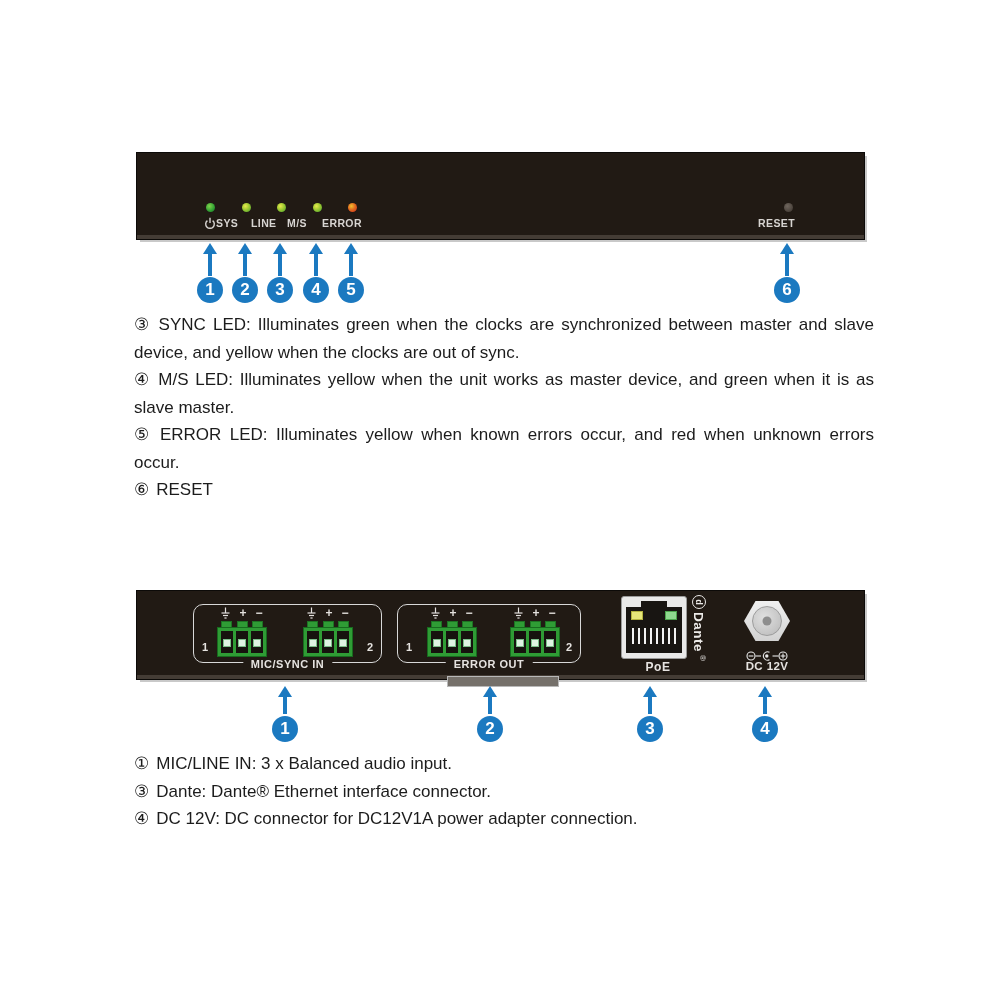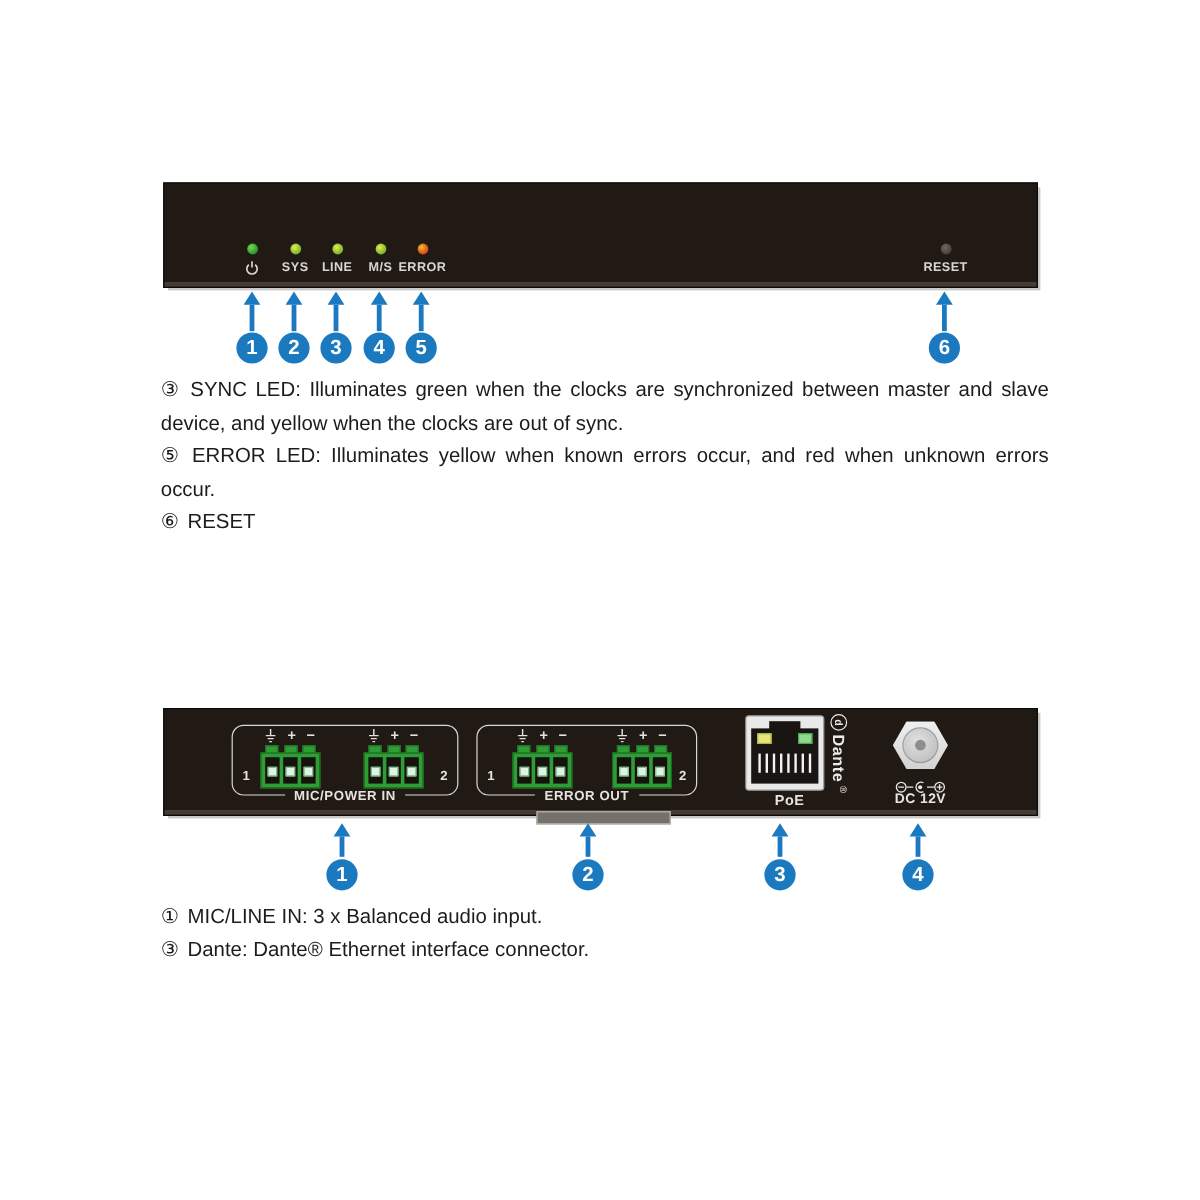--- a/index.html
+++ b/index.html
@@ -6,21 +6,21 @@
   .stage{position:relative;width:1000px;height:1000px;background:#ffffff;overflow:hidden;
          font-family:"Liberation Sans", sans-serif;color:#1f1f1f;}
 
   
   .panel{position:absolute;background:#211a14;border:1px solid #0c0a08;
          box-shadow:3px 3px 0 -1px #c9c9c9, inset 0 -4px 0 rgba(160,150,140,0.28);}
   .front-panel{left:136px;top:152px;width:727px;height:86px;}
   .rear-panel{left:136px;top:590px;width:727px;height:88px;}
 
   
-  .led-group{position:absolute;top:50px;transform:translateX(-50%);text-align:center;width:60px;}
+  .led-group{position:absolute;top:50px;transform:translateX(-50%);width:60px;}
   .led-dot{width:9px;height:9px;border-radius:50%;margin:0 auto 5px auto;}
   .led-green{background:radial-gradient(circle at 38% 35%, #7fd34a 0%, #2f9e33 60%, #1f7a24 100%);}
   .led-yg{background:radial-gradient(circle at 38% 35%, #e9e94e 0%, #9ec832 45%, #3f9e2d 100%);}
   .led-red{background:radial-gradient(circle at 38% 35%, #f2c12f 0%, #e06a1f 45%, #cc2d1a 100%);}
   .led-gray{background:radial-gradient(circle at 38% 35%, #6f665e 0%, #4a423b 70%);}
   .led-label{font-size:10.5px;font-weight:600;color:#d8d5d2;letter-spacing:0.4px;white-space:nowrap;}
   .power-icon-svg{display:block;margin:0 auto;}
 
   
   .arrow{position:absolute;width:16px;display:flex;flex-direction:column;align-items:center;transform:translateX(-50%);}
@@ -152,20 +152,21 @@
 
   <div class="callout" style="left:210px;top:277px;">1</div>
   <div class="callout" style="left:245px;top:277px;">2</div>
   <div class="callout" style="left:280px;top:277px;">3</div>
   <div class="callout" style="left:316px;top:277px;">4</div>
   <div class="callout" style="left:351px;top:277px;">5</div>
   <div class="callout" style="left:787px;top:277px;">6</div>
 
   <div class="notes" style="top:311px;">
     <p><span class="note-num">③</span><span>SYNC LED: Illuminates green when the clocks are synchronized between master and slave device, and yellow when the clocks are out of sync.</span></p>
+    <p><span class="note-num">④</span><span>M/S LED: Illuminates yellow when the unit works as master device, and green when it is as slave master.</span></p>
     <p><span class="note-num">⑤</span><span>ERROR LED: Illuminates yellow when known errors occur, and red when unknown errors occur.</span></p>
     <p><span class="note-num">⑥</span><span>RESET</span></p>
   </div>
 
   <div class="panel rear-panel">
 
     <div class="io-box" style="left:56px;width:187px;">
       <span class="io-num" style="left:8px;">1</span>
       <div class="tb-unit" style="left:48px;">
         <div class="pins-row">
@@ -217,21 +218,21 @@
             </div>
             <div class="tb-slot">
               <div class="tb-screw"></div>
             </div>
             <div class="tb-slot">
               <div class="tb-screw"></div>
             </div>
           </div>
       </div>
       <span class="io-num" style="right:8px;">2</span>
-      <div class="io-label">MIC/POWER IN</div>
+      <div class="io-label">MIC/SYNC IN</div>
     </div>
 
     <div class="io-box" style="left:260px;width:182px;">
       <span class="io-num" style="left:8px;">1</span>
       <div class="tb-unit" style="left:54px;">
         <div class="pins-row">
           <svg width="9" height="13" viewBox="0 0 9 13">
             <line x1="4.5" y1="0.5" x2="4.5" y2="6" stroke="#e3e0dd" stroke-width="1.2"></line>
             <line x1="0.5" y1="6" x2="8.5" y2="6" stroke="#e3e0dd" stroke-width="1.2"></line>
             <line x1="2" y1="8.5" x2="7" y2="8.5" stroke="#e3e0dd" stroke-width="1.2"></line>
@@ -353,15 +354,16 @@
     </div>
 
   <div class="callout" style="left:285px;top:716px;">1</div>
   <div class="callout" style="left:490px;top:716px;">2</div>
   <div class="callout" style="left:650px;top:716px;">3</div>
   <div class="callout" style="left:765px;top:716px;">4</div>
 
   <div class="notes" style="top:750px;">
     <p><span class="note-num">①</span><span>MIC/LINE IN: 3 x Balanced audio input.</span></p>
     <p><span class="note-num">③</span><span>Dante: Dante® Ethernet interface connector.</span></p>
+    <p><span class="note-num">④</span><span>DC 12V: DC connector for DC12V1A power adapter connection.</span></p>
   </div>
 
 </div>
 
 </body></html>

